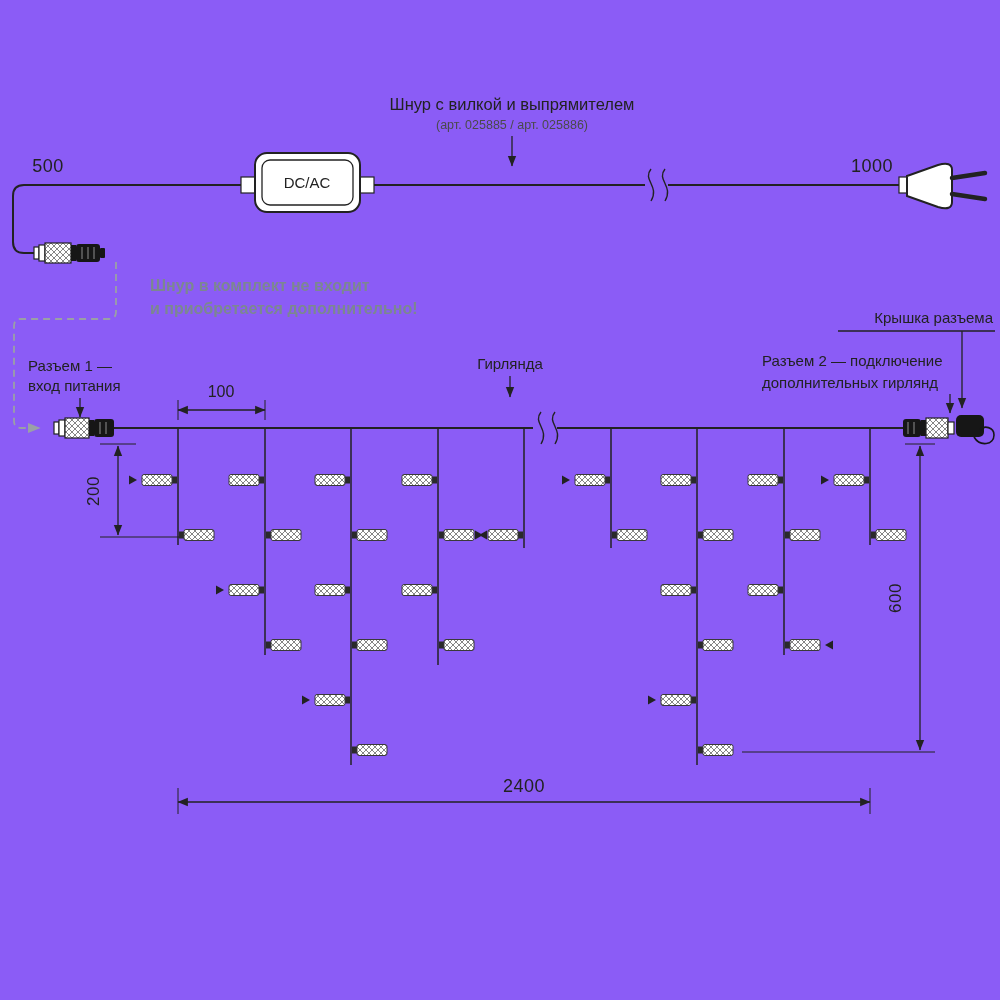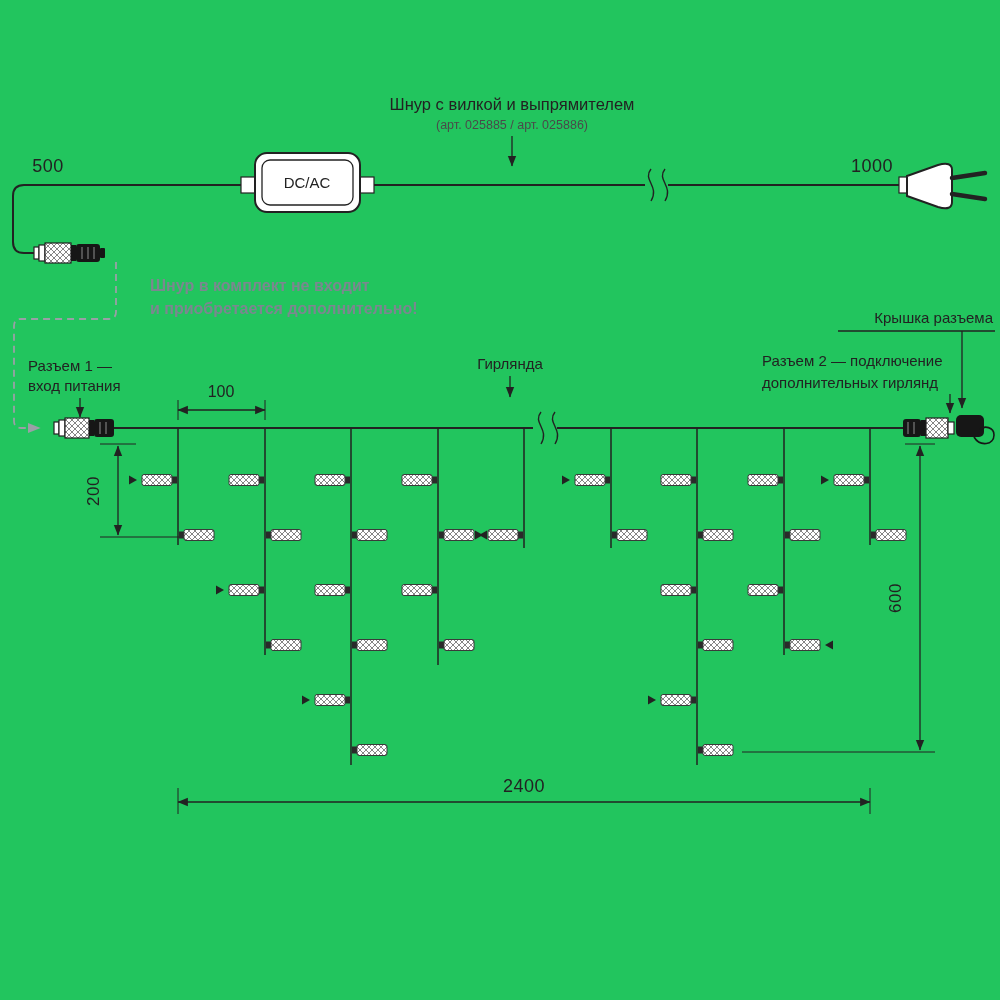--- a/index.html
+++ b/index.html
@@ -1,21 +1,21 @@
 <!DOCTYPE html>
 <html style="--ink: #222222; --muted: #7c8790; --dash: #9aa0a6;"><head>
 <meta charset="utf-8">
 <style>
   :root{
     --ink:#222222;
     --muted:#7c8790;
     --dash:#9aa0a6;
   }
   html,body{margin:0;padding:0;background:#ffffff;}
-  .canvas{position:relative;width:1000px;height:1000px;background:#22c55e;
+  .canvas{position:relative;width:1000px;height:1000px;background:#8b5cf6;
           font-family:"Liberation Sans","DejaVu Sans",sans-serif;overflow:hidden;}
   svg{position:absolute;left:0;top:0;}
   text{fill:var(--ink);font-family:"Liberation Sans","DejaVu Sans",sans-serif;}
   .t12{font-size:12.5px;fill:#4a4a4a;}
   .t15{font-size:15px;}
   .t16{font-size:16px;}
   .t165{font-size:16.5px;}
   .t17{font-size:17px;letter-spacing:.5px;}
   .t18{font-size:18px;letter-spacing:.5px;}
   .note{font-size:16px;font-weight:bold;fill:var(--muted);}

